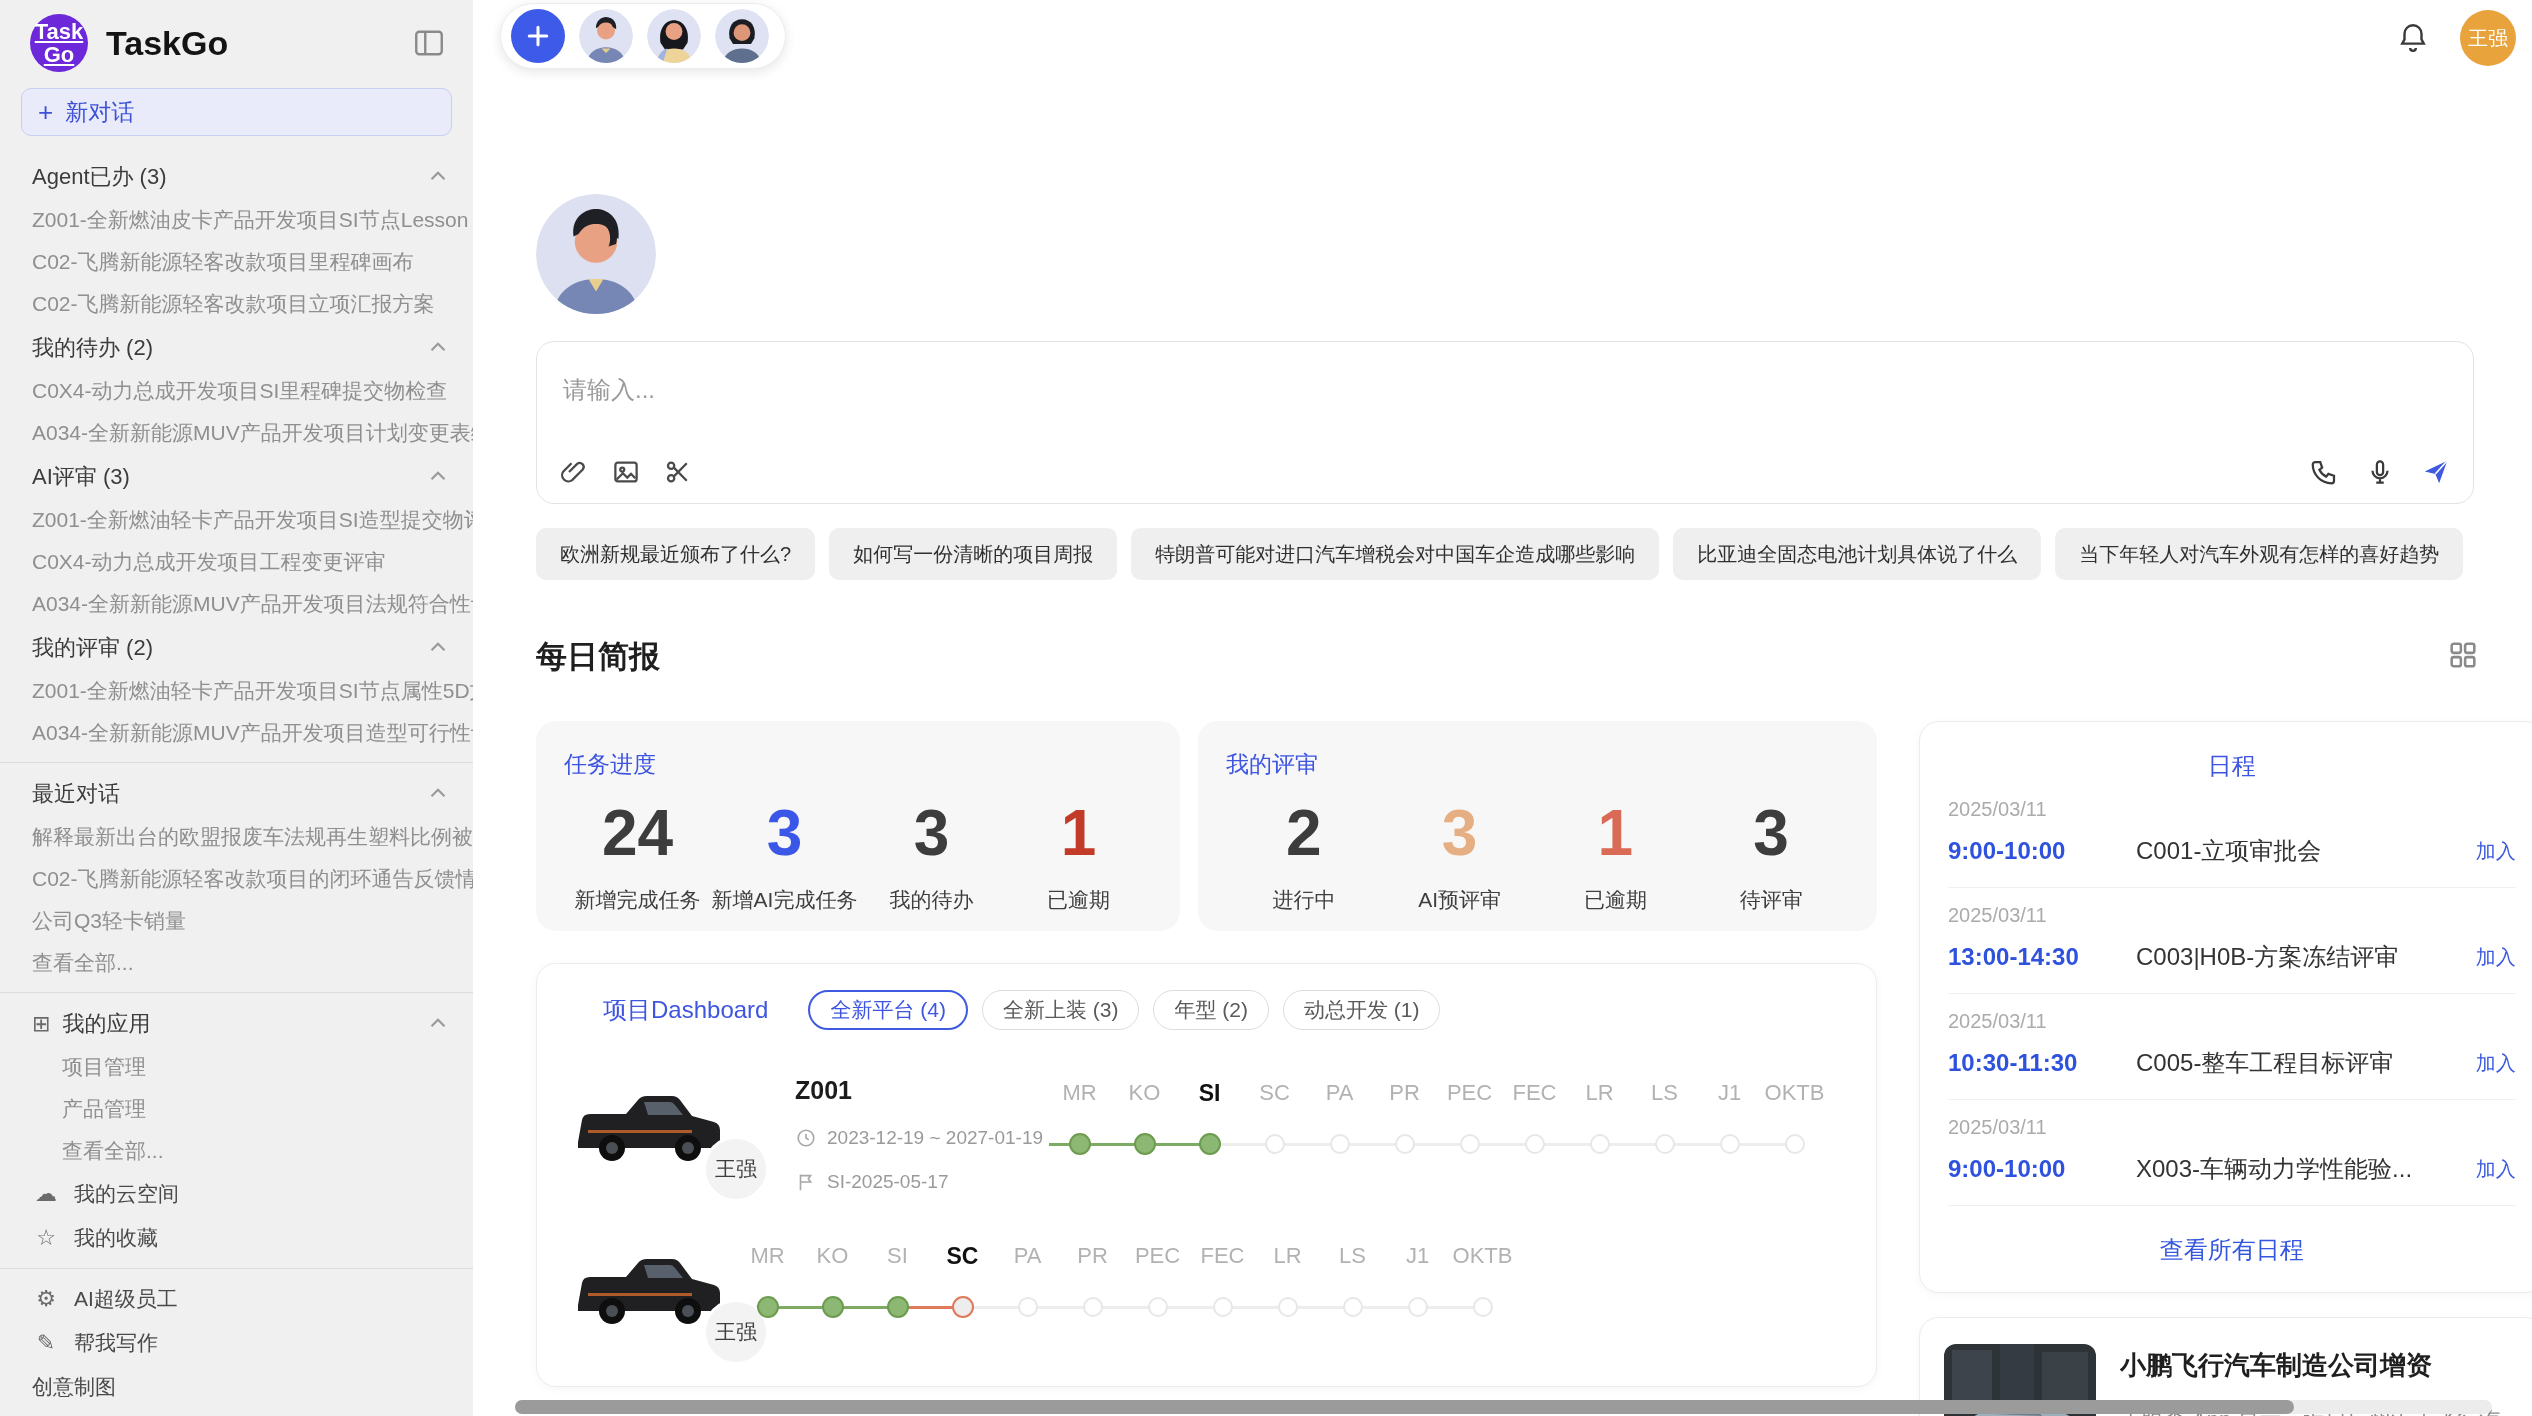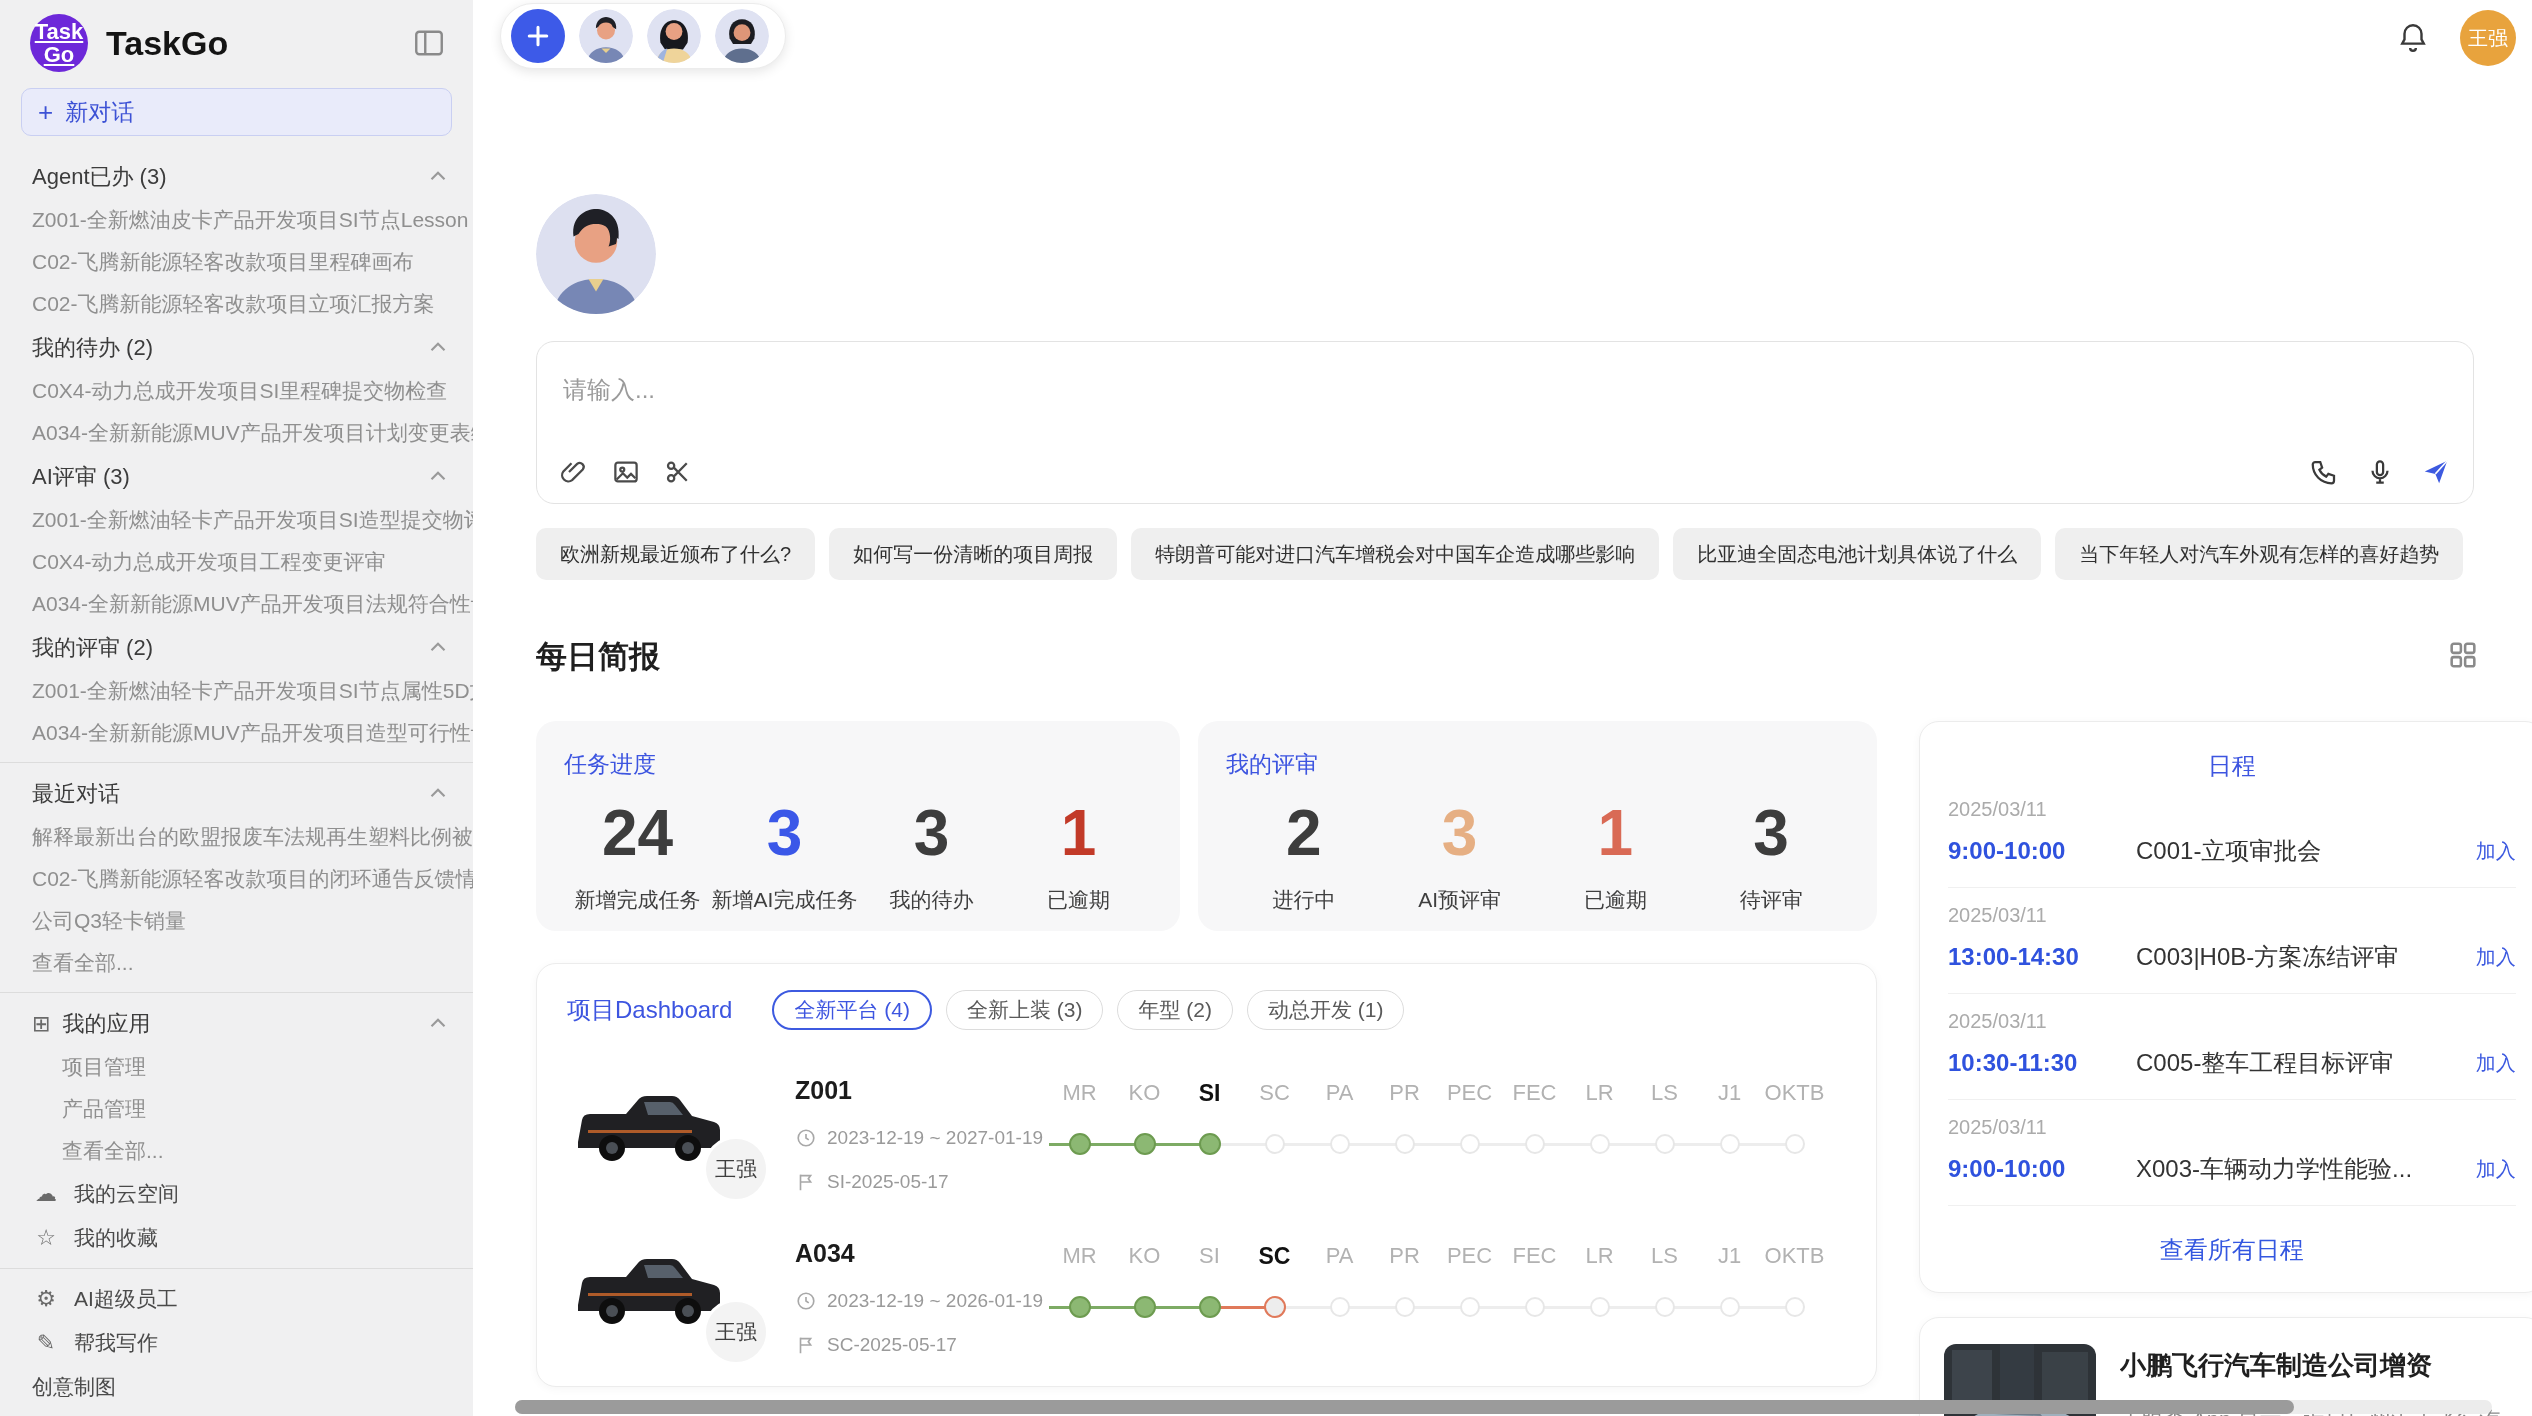--- a/index.html
+++ b/index.html
@@ -81,21 +81,21 @@
   .stat-cell { flex:1; text-align:center; }
   .stat-value { font-size:64px; font-weight:600; line-height:1.1; color:#3d3d3d; }
   .stat-value.c-blue { color:#3a57e8; }
   .stat-value.c-red { color:#c23a28; }
   .stat-value.c-tan { color:#e6af83; }
   .stat-value.c-salmon { color:#d96a55; }
   .stat-label { margin-top:18px; font-size:21px; color:#3f3f3f; }
 
   .dash-card { margin-top:32px; border:1px solid #ececec; border-radius:20px; background:#fff;
     box-shadow:0 2px 10px rgba(0,0,0,.04); padding:26px 30px 0 30px; height:424px; overflow:hidden; }
-  .dash-head { display:flex; align-items:center; gap:40px; }
+  .dash-head { display:flex; align-items:center; gap:40px;margin-left:36px; }
   .dash-title { font-size:24px; color:#3d55e0; font-weight:500; }
   .tabs { display:flex; gap:14px; }
   .tab { height:40px; border-radius:20px; border:1px solid #dcdcdc; background:#fff; color:#5a5a5a;
     font-size:21px; padding:0 20px; cursor:pointer; font-family:inherit; }
   .tab.active { border:2px solid #3d5ae0; color:#3d55e0; }
 
   .proj-row { display:flex; align-items:flex-start; margin-top:42px; }
   .truck-wrap { position:relative; width:168px; height:112px; flex:none; }
   .truck-wrap svg.truck { width:162px; height:105px; }
   .owner-badge { position:absolute; right:-34px; bottom:-18px; width:66px; height:66px; border-radius:50%;
@@ -615,37 +615,20 @@
                   <path d="M10 70 L14 48 Q15 42 22 42 L58 42 L70 28 Q73 24 79 24 L104 24 Q109 24 112 28 L124 44 L146 50 Q152 52 152 58 L152 72 Q152 76 148 76 L10 76 Z" fill="#202023"></path>
                   <path d="M76 30 L102 30 Q105 30 107 33 L115 43 L80 43 Z" fill="#57606b"></path>
                   <rect x="20" y="58" width="104" height="3" fill="#c9662a" opacity=".85"></rect>
                   <circle cx="44" cy="76" r="13" fill="#0e0e0e"></circle>
                     <circle cx="44" cy="76" r="6" fill="#4a4f55"></circle>
                   <circle cx="120" cy="76" r="13" fill="#0e0e0e"></circle>
                     <circle cx="120" cy="76" r="6" fill="#4a4f55"></circle>
                 </svg>
                 <div class="owner-badge">王强</div>
               </div>
-              <div class="proj-info">
-                <div class="proj-name">A034</div>
-                <div class="proj-meta">
-                  <svg viewBox="0 0 24 24" fill="none" stroke="#a8a8a8" stroke-width="1.8">
-                      <circle cx="12" cy="12" r="8.5"></circle>
-                      <path d="M12 7.5V12l3 2"></path>
-                    </svg>
-                  <span>2023-12-19 ~ 2026-01-19</span>
-                </div>
-                <div class="proj-meta">
-                  <svg viewBox="0 0 24 24" fill="none" stroke="#a8a8a8" stroke-width="1.8">
-                      <path d="M6 21V4"></path>
-                      <path d="M6 5h11l-2.5 3.5L17 12H6"></path>
-                    </svg>
-                  <span>SC-2025-05-17</span>
-                </div>
-              </div>
               <div class="track">
 
                   <div class="cell">
                     <div class="m-label">MR</div>
                     <div class="dot-area">
                       <div class="conn stub"></div>
                       <div class="dot done"></div>
                     </div>
                   </div>
 

